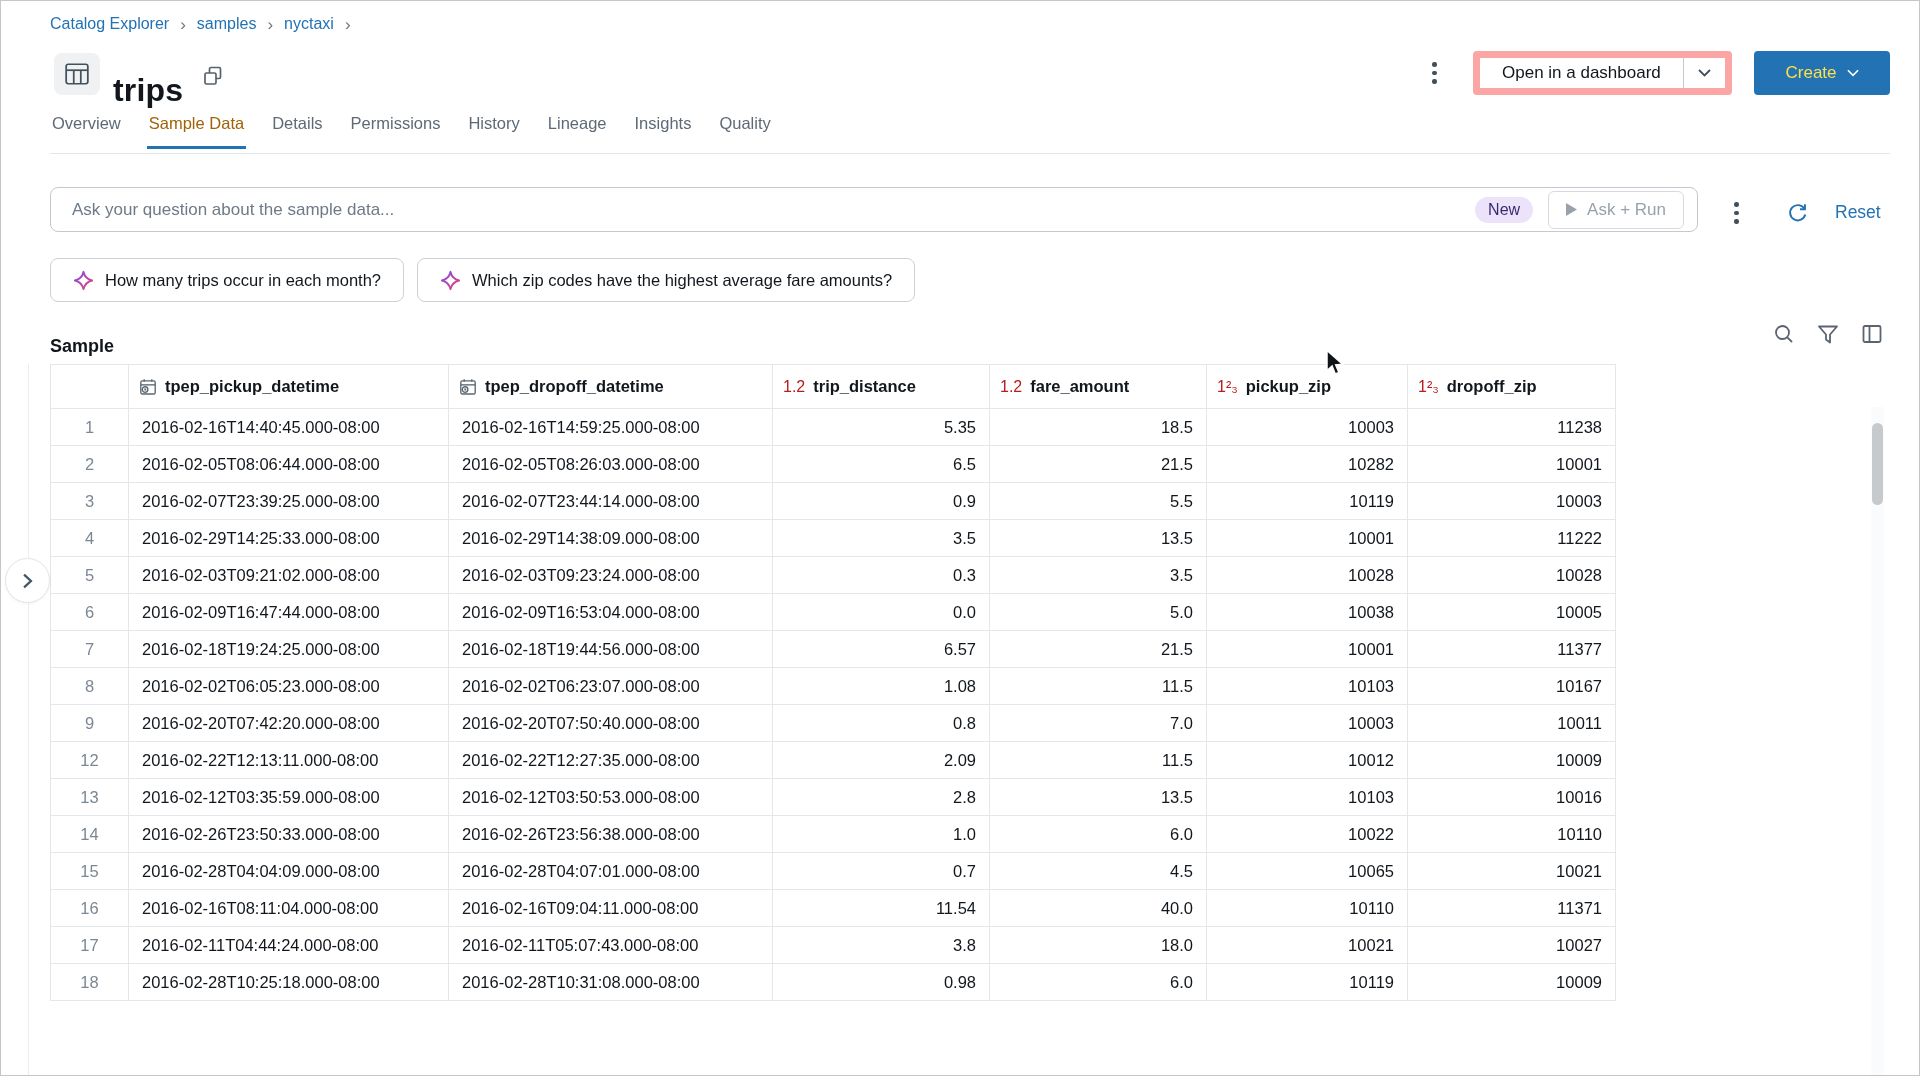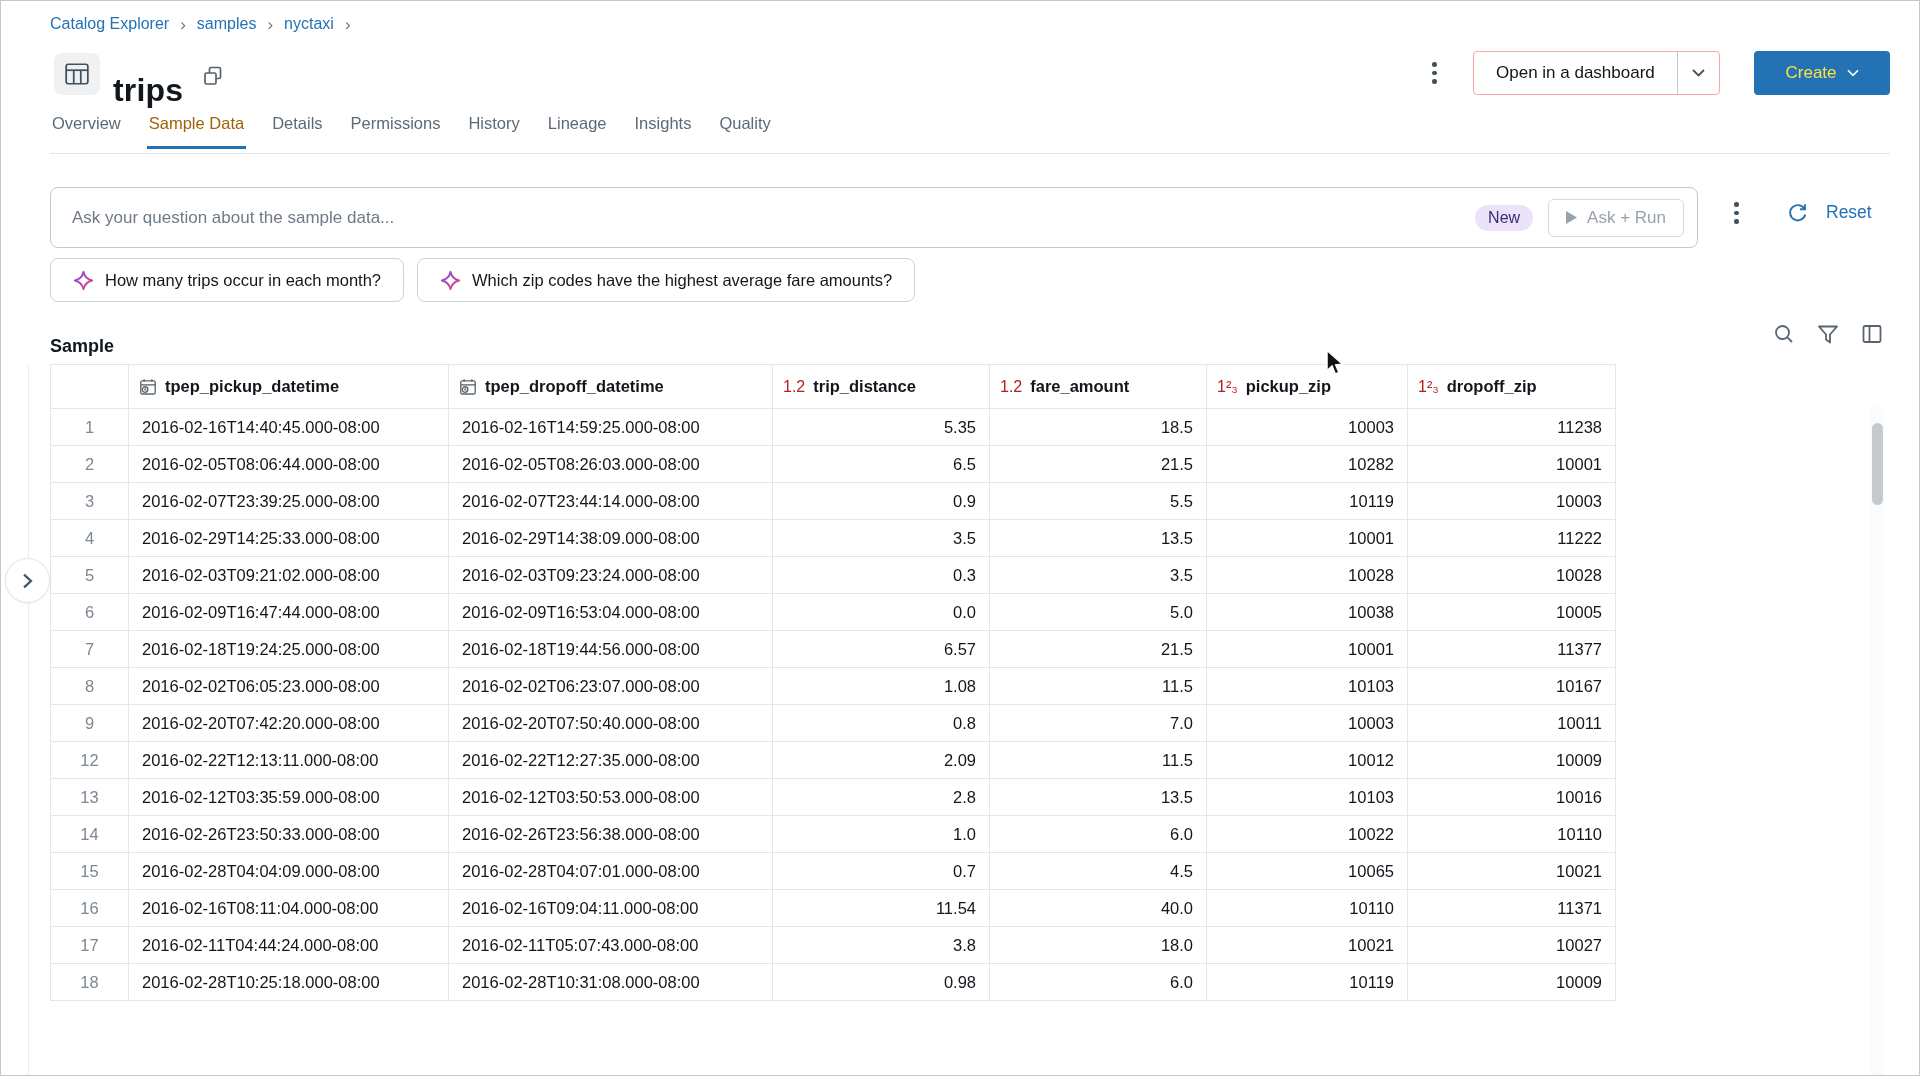--- a/index.html
+++ b/index.html
@@ -12,38 +12,38 @@
   .breadcrumb{position:absolute;left:49px;top:14px;display:flex;align-items:center;gap:11px;font-size:16px;}
   .bc-link{color:#2272B4;text-decoration:none;cursor:pointer;}
   .bc-sep{color:#6b7683;font-size:17px;line-height:1;}
   
   .title-icon-box{position:absolute;left:53px;top:52px;width:46px;height:42px;background:#eff1f3;border-radius:8px;display:flex;align-items:center;justify-content:center;}
   .page-title{position:absolute;left:112px;top:50px;font-size:32px;font-weight:bold;letter-spacing:.2px;}
   .copy-btn{position:absolute;left:199px;top:62px;width:26px;height:26px;display:flex;align-items:center;justify-content:center;cursor:pointer;background:none;border:none;padding:0;}
   .kebab{display:flex;flex-direction:column;gap:4px;align-items:center;background:none;border:none;cursor:pointer;padding:4px;}
   .kebab i{width:4.5px;height:4.5px;border-radius:50%;background:#404f59;display:block;}
   .kebab-top{position:absolute;left:1427px;top:57px;}
-  .split-btn{position:absolute;left:1472px;top:50px;height:44px;display:flex;border:1px solid #fca5a5;border-radius:4px;background:#fff;box-sizing:border-box;}
+  .split-btn{position:absolute;left:1472px;top:50px;height:44px;display:flex;border:7px solid #fca5a5;border-radius:4px;background:#fff;box-sizing:border-box;}
   .split-main{display:flex;align-items:center;padding:0 22px;font-size:17px;color:#11171c;background:none;border:none;cursor:pointer;}
   .split-caret{display:flex;align-items:center;justify-content:center;width:42px;border:none;border-left:1px solid #c3c9cf;background:none;cursor:pointer;}
   .btn-create{position:absolute;left:1753px;top:50px;width:136px;height:44px;background:#2272B4;border:none;border-radius:4px;color:#fde047;font-size:17px;display:flex;align-items:center;justify-content:center;gap:10px;cursor:pointer;}
   
   .tabs{position:absolute;left:49px;top:113px;display:flex;gap:24px;font-size:16.5px;}
   .tab{padding:0 2px 13px 2px;color:#5d6a76;cursor:pointer;border-bottom:3px solid transparent;}
   .tab.active{color:#a16207;font-weight:normal;border-bottom:3px solid #2272B4;}
   .tabs-divider{position:absolute;left:49px;top:152px;width:1840px;height:1px;background:#e3e6ea;}
   
-  .ask-box{position:absolute;left:49px;top:186px;width:1648px;height:61px;border:1px solid #c3c9cf;border-radius:8px;box-sizing:border-box;display:flex;align-items:center;background:#fff;}
+  .ask-box{position:absolute;left:49px;top:186px;width:1648px;height:45px;border:1px solid #c3c9cf;border-radius:8px;box-sizing:border-box;display:flex;align-items:center;background:#fff;}
   .ask-input{flex:1;border:none;outline:none;font-size:17px;color:#11171c;padding:0 0 0 21px;background:transparent;font-family:inherit;}
   .ask-input::placeholder{color:#6e7a86;opacity:1;}
   .ask-right{display:flex;align-items:center;gap:15px;padding-right:13px;}
   .new-badge{background:#ece3fb;color:#3b2a72;font-size:16px;padding:4px 13px;border-radius:14px;}
   .ask-run{display:flex;align-items:center;gap:10px;border:1px solid #d6dade;border-radius:6px;background:#fff;color:#98a2ac;font-size:17px;padding:8px 17px;cursor:default;}
   .kebab-ask{position:absolute;left:1729px;top:197px;}
-  .reset-btn{position:absolute;left:1786px;top:201px;display:flex;align-items:flex-start;gap:18px;color:#2272B4;font-size:17.5px;background:none;border:none;cursor:pointer;padding:0;}
+  .reset-btn{position:absolute;left:1786px;top:201px;display:flex;align-items:flex-start;gap:27px;color:#2272B4;font-size:17.5px;background:none;border:none;cursor:pointer;padding:0;}
   
   .chips{position:absolute;left:49px;top:257px;display:flex;gap:13px;}
   .chip{display:flex;align-items:center;gap:11px;height:44px;padding:0 22px;border:1px solid #ccd1d7;border-radius:8px;background:#fff;font-size:16.5px;color:#11171c;cursor:pointer;white-space:nowrap;}
   
   .sample-heading{position:absolute;left:49px;top:320px;font-size:18px;font-weight:bold;}
   .table-tools{position:absolute;left:1770px;top:320px;display:flex;gap:18px;}
   .tool-btn{width:26px;height:26px;display:flex;align-items:center;justify-content:center;background:none;border:none;cursor:pointer;padding:0;}
   
   .sample-table{position:absolute;left:49px;top:363px;border-collapse:collapse;table-layout:fixed;background:#fff;}
   .sample-table th,.sample-table td{border:1px solid #e3e6ea;box-sizing:border-box;overflow:hidden;white-space:nowrap;}

